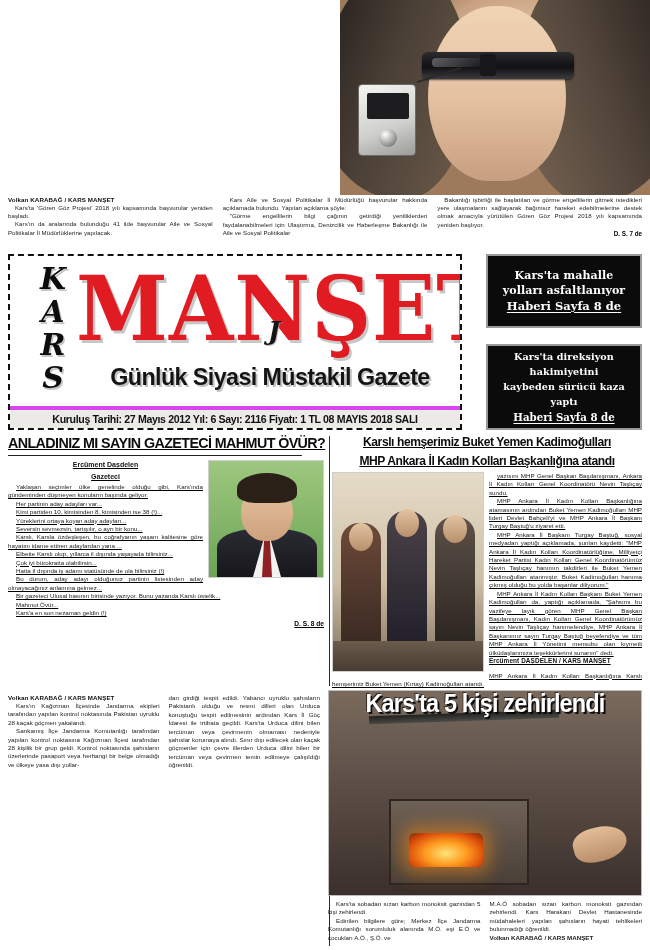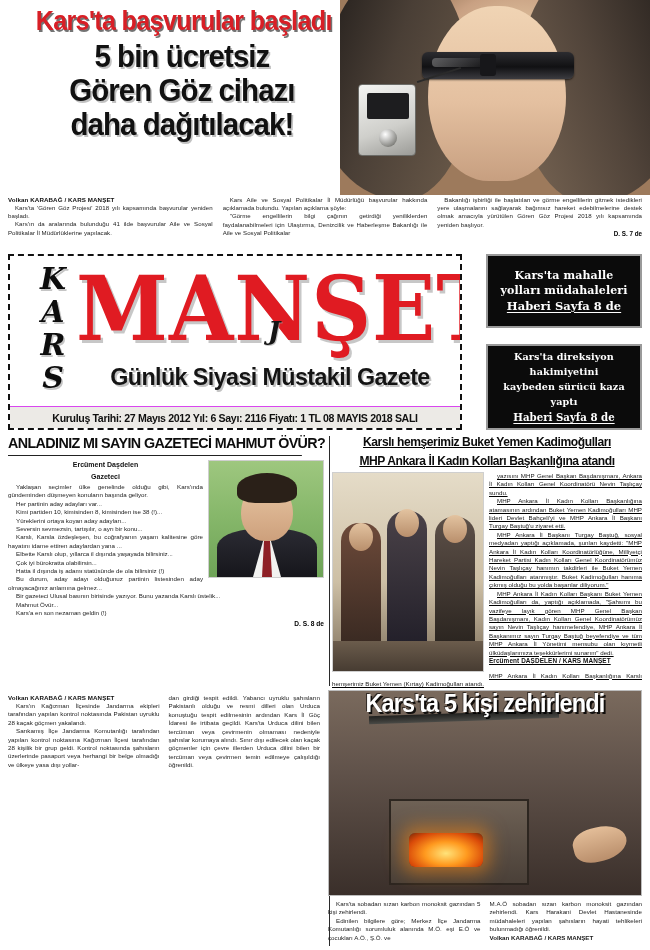--- a/index.html
+++ b/index.html
@@ -231,21 +231,21 @@
     transform: scaleX(0.97);
     text-shadow: 2px 2px 0 rgba(175,175,175,.75);
     z-index: 4;
   }
   .founded-bar {
     position: absolute;
     left: 0; bottom: 0;
     width: 100%;
     height: 22px;
     background: #eceae6;
-    border-top: 1px solid #d946ef;
+    border-top: 4px solid #d946ef;
     display: flex;
     align-items: center;
     justify-content: center;
     font-family: "Liberation Sans", sans-serif;
     font-weight: 700;
     font-size: 10.6px;
     letter-spacing: -0.35px;
     color: #101010;
   }
 
@@ -290,21 +290,21 @@
   
   .mid {
     position: absolute;
     left: 0; top: 434px;
     width: 650px;
     height: 254px;
     padding: 0 8px;
     display: flex;
     gap: 8px;
   }
-  .col-left { width: 316px; position: relative; }
+  .col-left { width: 316px; position: relative; text-decoration: underline; }
   .col-right { width: 318px; position: relative; text-decoration: underline; }
   .vrule {
     position: absolute;
     left: 329px; top: 436px;
     width: 1px; height: 250px;
     background: #2a2a2a;
   }
 
   .op-head {
     font-family: "Liberation Sans", sans-serif;
@@ -575,28 +575,20 @@
       <div class="face"></div>
       <div class="glasses"></div>
       <div class="glasses-cam"></div>
       <div class="mic-wire"></div>
       <div class="device">
         <div class="device-screen"></div>
         <div class="device-knob"></div>
       </div>
     </div>
 
-    <div class="lead-head">
-      <div class="kicker">Kars'ta başvurular başladı</div>
-      <div class="lead-title">
-        <span>5 bin ücretsiz</span>
-        <span>Gören Göz cihazı</span>
-        <span>daha dağıtılacak!</span>
-      </div>
-    </div>
   </div>
 
   <div class="lead-body">
     <div class="lead-col">
       <div class="byline">Volkan KARABAĞ / KARS MANŞET</div>
       <div class="bodytext">
         <p>Kars'ta 'Gören Göz Projesi' 2018 yılı kapsamında başvurular yeniden başladı.</p>
         <p>Kars'ın da aralarında bulunduğu 41 ilde başvurular Aile ve Sosyal Politikalar İl Müdürlüklerine yapılacak.</p>
       </div>
     </div>
@@ -625,21 +617,21 @@
       </div>
       <div class="manset">MANŞET</div>
       <div class="manset-mark">J</div>
       <div class="slogan">Günlük Siyasi Müstakil Gazete</div>
       <div class="founded-bar">Kuruluş Tarihi: 27 Mayıs 2012 Yıl: 6 Sayı: 2116 Fiyatı: 1 TL 08 MAYIS 2018 SALI</div>
     </div>
 
     <div class="promos">
       <div class="promo">
         <div class="promo-line">Kars'ta mahalle</div>
-        <div class="promo-line">yolları müdahaleleri</div>
+        <div class="promo-line">yolları asfaltlanıyor</div>
         <div class="promo-ref">Haberi Sayfa 8 de</div>
       </div>
       <div class="promo">
         <div class="promo-line small">Kars'ta direksiyon hakimiyetini</div>
         <div class="promo-line small">kaybeden sürücü kaza yaptı</div>
         <div class="promo-ref small">Haberi Sayfa 8 de</div>
       </div>
     </div>
   </div>
 

